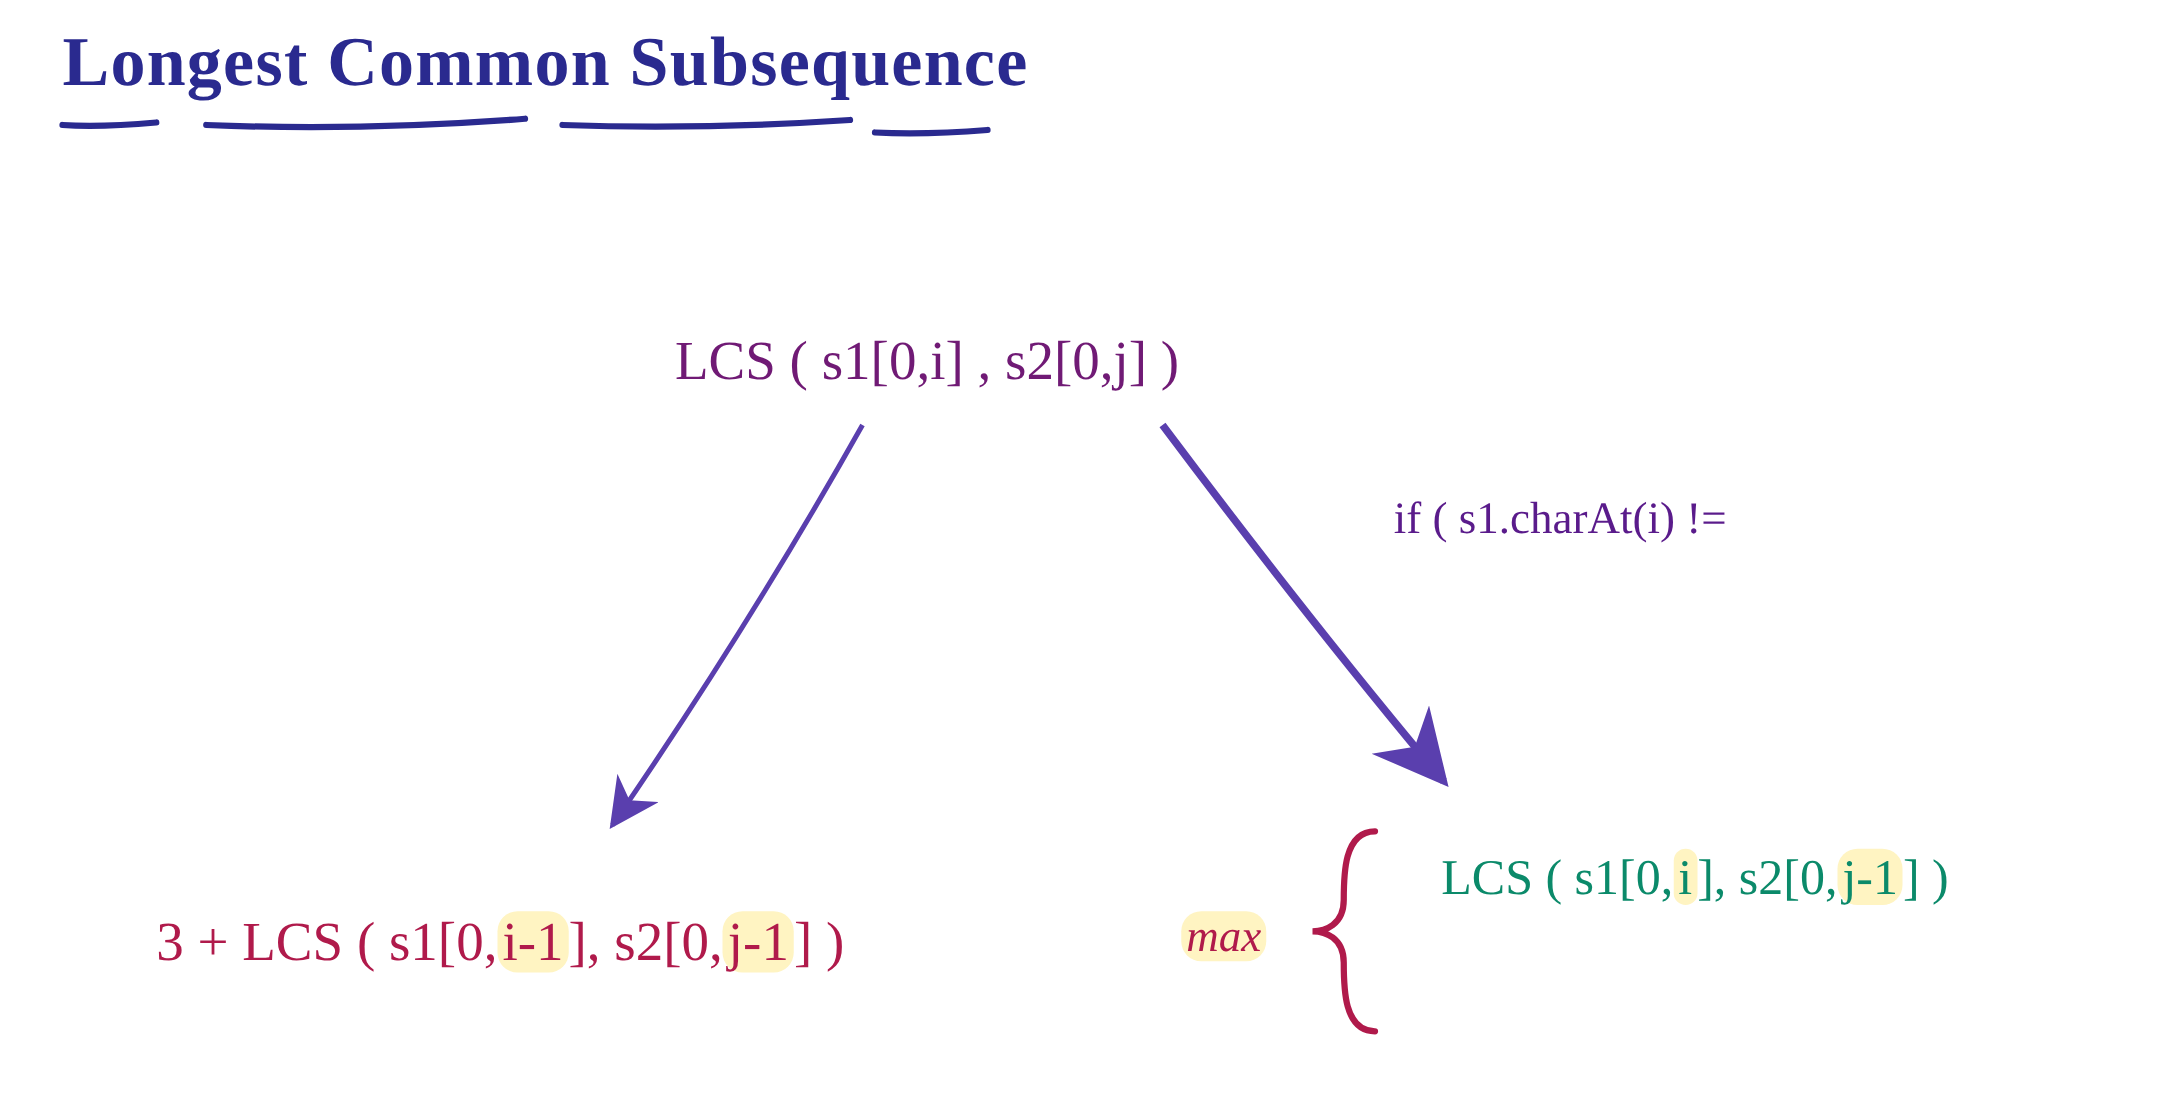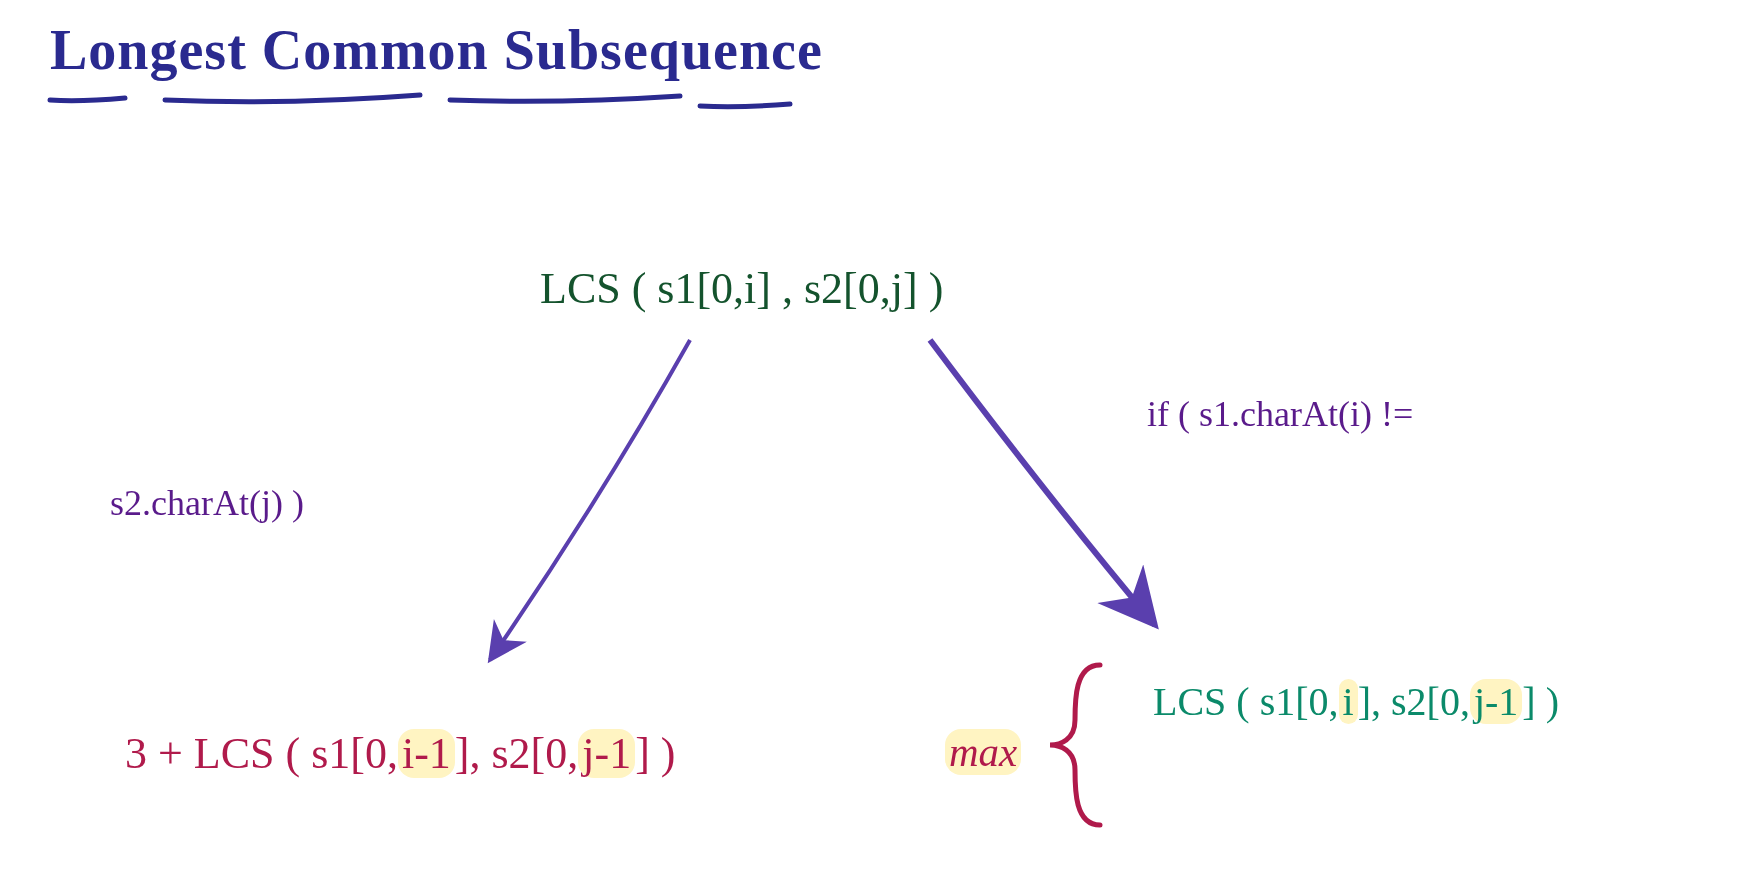--- a/index.html
+++ b/index.html
@@ -21,21 +21,21 @@
     white-space: nowrap;
     line-height: 1.1;
   }
   .title {
     color: #2a2a8f;
     font-size: 56px;
     font-weight: 600;
     letter-spacing: 1px;
   }
   .lcs-root {
-    color: #14532d;
+    color: #701a75;
     font-size: 44px;
   }
   .cond {
     color: #5a1b8b;
     font-size: 36px;
   }
   .cond .sub {
     display: block;
     margin-left: 80px;
     margin-top: 4px;
@@ -43,21 +43,21 @@
   .result-red {
     color: #b01a4b;
     font-size: 44px;
   }
   .result-green {
     color: #0b8a6a;
     font-size: 40px;
   }
   .max-label {
     color: #b01a4b;
-    font-size: 41px;
+    font-size: 36px;
     font-style: italic;
   }
   .hl {
     background: #fff4c2;
     border-radius: 16px;
     padding: 0 4px;
   }
   svg.overlay {
     position: absolute;
     left: 0;
@@ -70,24 +70,23 @@
 </head>
 <body>
 
 <div class="stage">
 
   <div class="text title" style="left:50px; top:20px;text-align:right;">Longest Common Subsequence</div>
 
   <div class="text lcs-root" style="left:540px; top:265px;">LCS ( s1[0,i] , s2[0,j] )</div>
 
   <div class="text cond" style="left:30px; top:480px;">
-    <span class="sub">s2.charAt(j) )</span>
   </div>
 
-  <div class="text cond" style="left:1115px; top:395px;margin-left:32px;">
+  <div class="text cond" style="left:1115px; top:395px;">
     <span>if ( s1.charAt(i) !=</span>
   </div>
 
   <div class="text result-red" style="left:125px; top:730px;">
     <span>3 + LCS ( s1[0,</span><span class="hl">i-1</span><span>], s2[0,</span><span class="hl">j-1</span><span>] )</span>
   </div>
 
   <div class="text max-label" style="left:945px; top:730px;">
     <span class="hl">max</span>
   </div>

